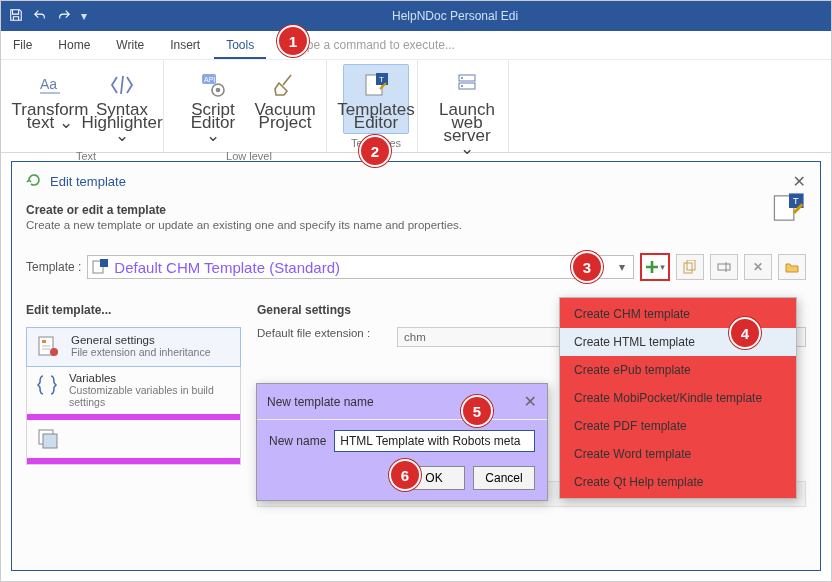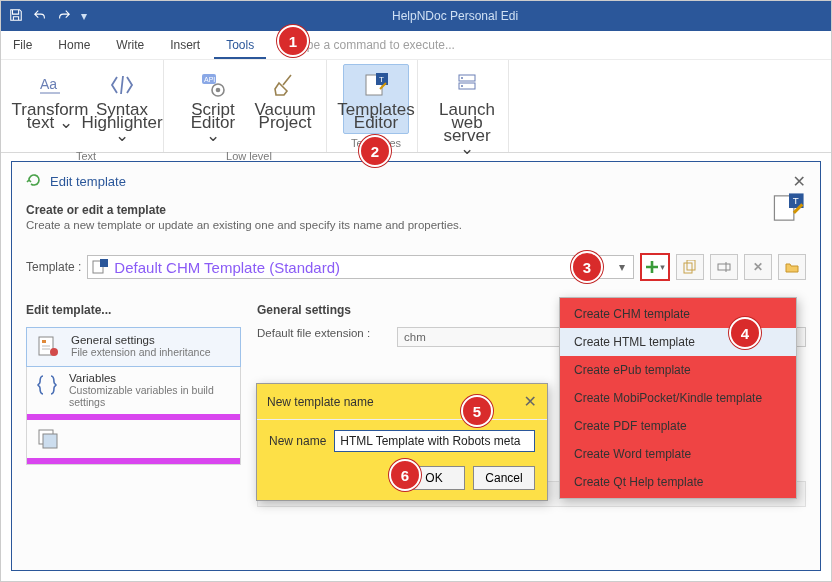--- a/index.html
+++ b/index.html
@@ -41,21 +41,21 @@
 .sidelist{border:1px solid #d6d6d6}
 .sitem{display:flex;gap:10px;padding:6px 8px;border-bottom:6px solid #d946ef}
 .sitem.active{background:#f2f6fc;border:1px solid #9ec2ea;margin:-1px}
 .sitem .sicon{width:26px;height:26px;display:flex;align-items:center;justify-content:center}
 .sitem .scaps{font-size:11.5px;color:#333}
 .sitem .ssub{font-size:10.5px;color:#777}
 .fieldrow{display:flex;align-items:flex-start;margin:6px 0;font-size:11.5px;color:#555}
 .fieldrow .flabel{width:140px}
 .fieldrow .fval{flex:1;border:1px solid #ccc;background:#f8f8f8;padding:3px 6px;color:#666}
 .subpanel{border:1px solid #e0e0e0;background:#f4f4f4;padding:6px 10px;margin-top:12px;color:#555;font-weight:bold;font-size:11.5px}
-.modal{position:absolute;left:255px;top:382px;width:290px;background:#fde047;border:1px solid #9a9a9a;box-shadow:2px 3px 10px rgba(0,0,0,.25);z-index:30}
+.modal{position:absolute;left:255px;top:382px;width:290px;background:#c4b5fd;border:1px solid #9a9a9a;box-shadow:2px 3px 10px rgba(0,0,0,.25);z-index:30}
 .modal .mtitle{padding:8px 10px;font-size:12px;color:#333;border-bottom:1px solid #eee;display:flex;justify-content:space-between;align-items:center}
 .modal .mbody{padding:10px 12px}
 .modal .mrow{display:flex;align-items:center;gap:8px}
 .modal input[type=text]{flex:1;border:1px solid #2b579a;padding:3px 5px;font-size:12px;color:#222}
 .modal .mbtns{display:flex;justify-content:flex-end;gap:8px;margin-top:14px}
 .modal .mbtns button{min-width:62px;padding:4px 8px;border:1px solid #888;background:#f4f4f4;cursor:pointer;font-family:inherit;font-size:12px}
 .menu{position:absolute;left:558px;top:296px;width:236px;background:#ef4444;border:1px solid #b9b9b9;box-shadow:2px 3px 10px rgba(0,0,0,.25);z-index:40;padding:2px 0}
 .menu .mitem{padding:7px 14px;font-size:12px;color:#333;cursor:pointer}
 .menu .mitem:hover,.menu .mitem.hover{background:#e6eef8}
 .callout{position:absolute;width:28px;height:28px;border-radius:50%;background:#d92b2b;color:#fff;font-weight:bold;font-size:15px;display:flex;align-items:center;justify-content:center;border:2px solid #fff;box-shadow:0 0 0 1px #c22525;z-index:60}

